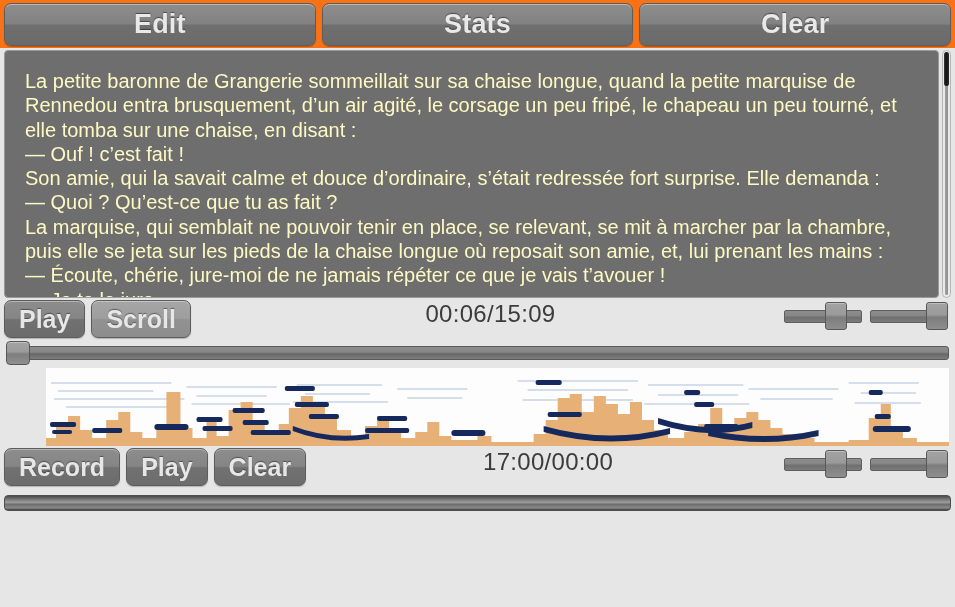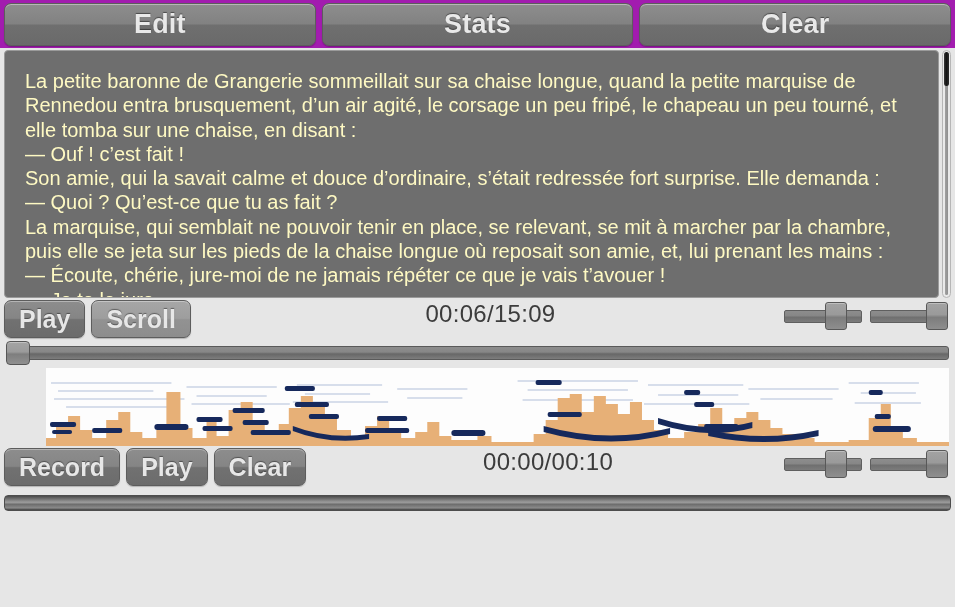--- a/index.html
+++ b/index.html
@@ -22,21 +22,21 @@
     background: #e6e6e6;
     display: flex;
     flex-direction: column;
   }
 
   
   .tabbar {
     display: flex;
     gap: 6px;
     padding: 3px 4px 2px 4px;
-    background: #a21caf;
+    background: #f97316;
     flex: 0 0 auto;
     box-sizing: border-box;
   }
   .tab {
     flex: 1 1 0;
     height: 43px;
     border-radius: 7px;
     border: 1px solid #5d5d5d;
     display: flex;
     align-items: center;
@@ -413,21 +413,21 @@
   <div class="ctrl-row">
     <div class="btn">
       <span class="btn-label">Record</span>
     </div>
     <div class="btn">
       <span class="btn-label">Play</span>
     </div>
     <div class="btn">
       <span class="btn-label">Clear</span>
     </div>
-    <div class="time-display">00:00/00:10</div>
+    <div class="time-display">17:00/00:00</div>
     <div class="mini-sliders">
       <div class="mini-slider">
         <div class="mtrack"></div>
         <div class="mthumb" style="left:52%"></div>
       </div>
       <div class="mini-slider">
         <div class="mtrack"></div>
         <div class="mthumb" style="left:72%"></div>
       </div>
     </div>

